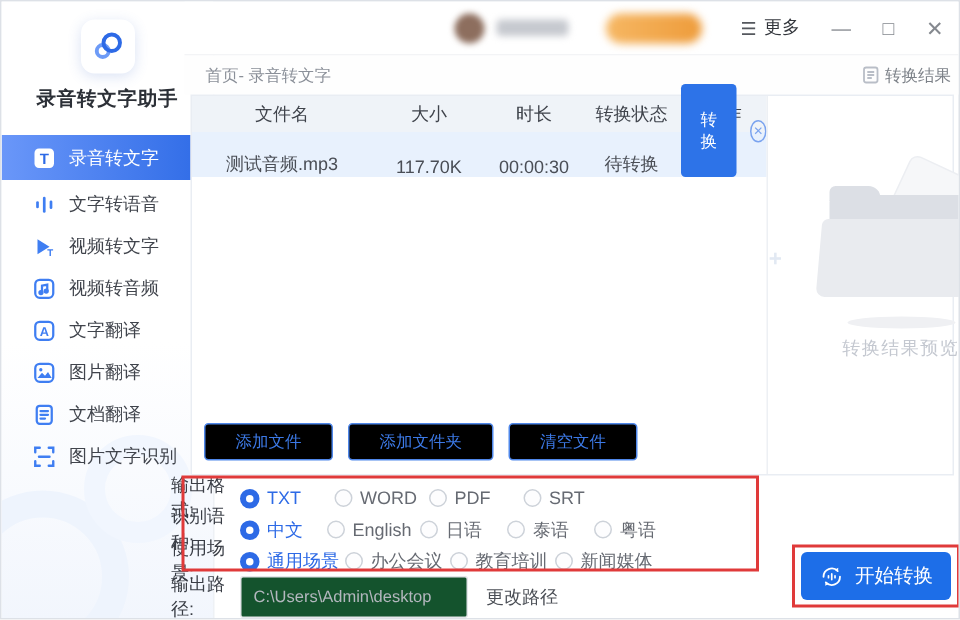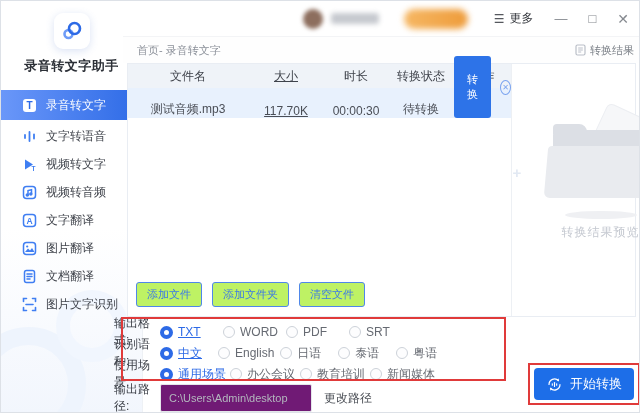--- a/index.html
+++ b/index.html
@@ -43,32 +43,32 @@
   .breadcrumb { font-size: 11px; color: #8b9099; }
   .result-link { display: flex; align-items: center; gap: 4px; font-size: 11px; color: #7c8188; cursor: pointer; }
 
   
   .panel { position: absolute; left: 126px; top: 62px; width: 509px; height: 254px; background: #fff;
            border: 1px solid #e9edf3; display: flex; }
   .table-area { flex: 1 1 auto; position: relative; }
   .thead { display: flex; height: 24px; background: #eff3f8; align-items: center; font-size: 12px; color: #3f434b; justify-content: space-between; }
   .trow { display: flex; height: 30px; background: #e8f1fd; align-items: flex-end; font-size: 12px; color: #4a4e56; cursor: pointer; }
   .c1 { flex: 0 0 120px; text-align: center; }
-  .c2 { flex: 0 0 76px; text-align: center; text-decoration: underline; }
+  .c2 { flex: 0 0 76px; text-align: center; }
   .c3 { flex: 0 0 64px; text-align: center; }
   .c4 { flex: 0 0 66px; text-align: center; }
   .c5 { flex: 1 1 auto; text-align: center; display: flex; align-items: center; justify-content: center; }
   .convert-btn { background: #2d73e8; color: #fff; font-size: 11px; padding: 16px 11px; border: none;
                  border-radius: 3px; cursor: pointer; }
   .remove-ic { width: 15px; height: 15px; border: 1px solid #7aa3ef; border-radius: 50%; color: #7aa3ef;
                font-size: 8px; display: inline-flex; align-items: center; justify-content: center;
                margin-left: 9px; cursor: pointer; }
   .file-btns { position: absolute; left: 8px; bottom: 9px; display: flex; gap: 10px; }
-  .file-btn { border: 1px solid #4f87ea; color: #3c79e6; background: #bef264; font-size: 11px;
-              padding: 4px 10px; border-radius: 3px; cursor: pointer; }
+  .file-btn { border: 1px solid #4f87ea; color: #3c79e6; background: #000000; font-size: 11px;
+              padding: 4px 20px; border-radius: 3px; cursor: pointer; }
 
   
   .preview { flex: 0 0 178px; border-left: 1px solid #edf0f4; position: relative; }
   .folder-wrap { position: absolute; top: 62px; left: 50%; transform: translateX(-50%); width: 120px; height: 80px; }
   .paper { position: absolute; right: 16px; top: -16px; width: 50px; height: 54px; background: #f6f7f9;
            border: 1px solid #eceef2; border-radius: 6px; transform: rotate(25deg); }
   .folder-back { position: absolute; left: 12px; top: 4px; width: 96px; height: 68px; background: #dcdfe5; border-radius: 5px; }
   .folder-back::before { content: ""; position: absolute; left: 0; top: -6px; width: 34px; height: 10px;
                          background: #dcdfe5; border-radius: 4px 8px 0 0; }
   .folder-front { position: absolute; left: 5px; top: 20px; width: 106px; height: 52px; background: #e9ebef;
@@ -81,22 +81,22 @@
                      color: #c4c8d0; letter-spacing: 1px; }
 
   
   .opt-row { position: absolute; left: 113px; display: flex; align-items: center; font-size: 12px; height: 20px; }
   .opt-label { width: 46px; color: #3a3e46; flex: 0 0 46px; }
   .radio-item { display: inline-flex; align-items: center; gap: 5px; cursor: pointer; color: #666a72; min-width: 55px; margin-right: 8px; }
   .g2 .radio-item { min-width: 52px; margin-right: 6px; }
   .g3 .radio-item { min-width: 66px; margin-right: 4px; }
   .radio { width: 12px; height: 12px; border-radius: 50%; border: 1px solid #cdd2d9; background: #fdfdfe; flex: 0 0 12px; }
   .radio-item.selected .radio { border: 4px solid #2d6ae6; background: #fff; width: 13px; height: 13px; flex-basis: 13px; }
-  .radio-item.selected { color: #2d6ae6; text-decoration: underline; }
-  .path-input { width: 152px; height: 20px; background: #701a75; border: 1px solid #e4e6ea; border-radius: 2px;
+  .radio-item.selected { color: #2d6ae6; }
+  .path-input { width: 152px; height: 20px; background: #14532d; border: 1px solid #e4e6ea; border-radius: 2px;
                 font-size: 11px; color: #b3b7be; padding: 13px 8px; font-family: "Liberation Sans", sans-serif; }
   .change-path { margin-left: 12px; font-size: 12px; color: #4a4e55; cursor: pointer; }
 
   
   .anno { position: absolute; border: 2px solid #e03a3a; pointer-events: none; }
   .anno-opts { left: 120px; top: 316px; width: 385px; height: 64px; }
   .anno-start { left: 527px; top: 362px; width: 112px; height: 42px; }
   .start-btn { position: absolute; left: 533px; top: 367px; width: 100px; height: 32px; background: #1d6ee8;
                border: none; border-radius: 4px; color: #fff; font-size: 13px; display: flex; align-items: center;
                justify-content: center; gap: 7px; cursor: pointer; font-family: "Liberation Sans", sans-serif; }

